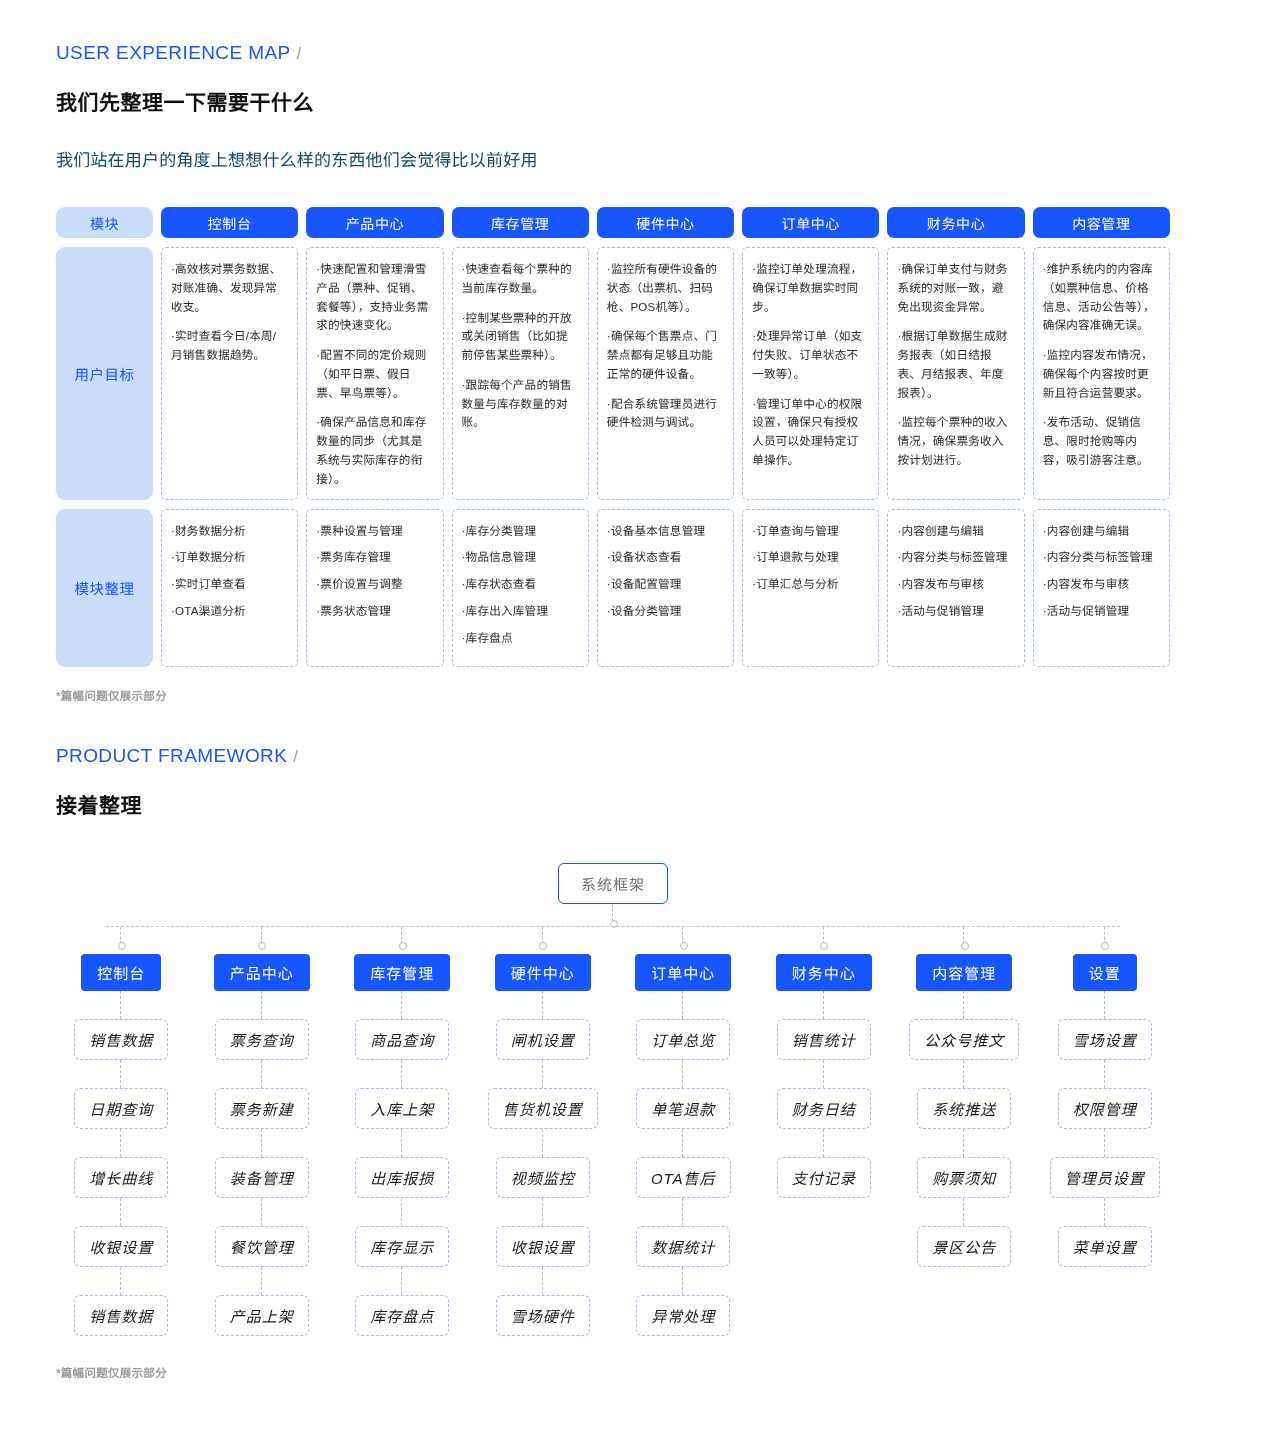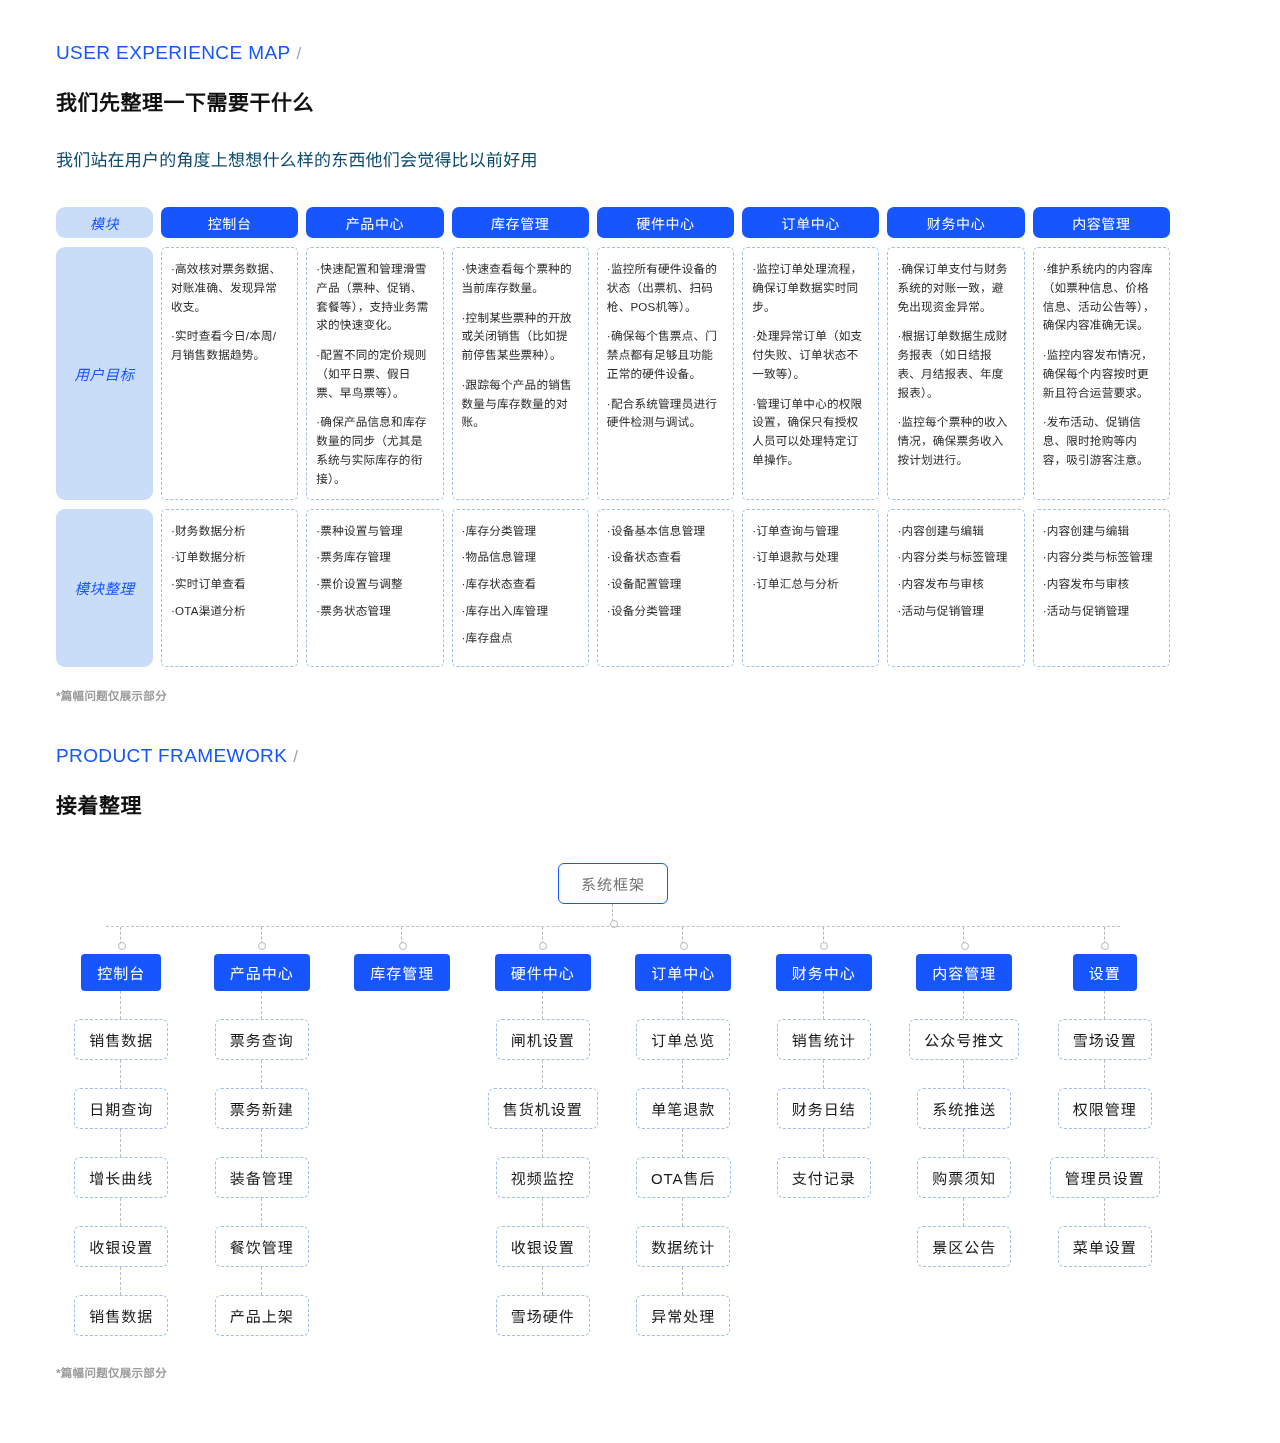--- a/index.html
+++ b/index.html
@@ -52,21 +52,20 @@
   .rowlabel{
     flex:0 0 97px;
     background:#c9dcf8;
     border-radius:9px;
     color:#1756ff;
     font-size:14.5px;
     display:flex;
     align-items:center;
     justify-content:center;
     letter-spacing:.5px;
-    font-style:italic;
   }
   .rowlabel.head{height:31px;flex:0 0 97px;font-size:14px;}
 
   .headcell{
     flex:1 1 0;
     background:#1756ff;
     color:#fff;
     height:31px;
     border-radius:7px;
     display:flex;
@@ -144,21 +143,21 @@
     background:#1756ff;
     color:#fff;
     font-size:15px;
     border-radius:4px;
     padding:8px 16px;
     letter-spacing:1px;
     white-space:nowrap;
     margin-top:5px;
   }
 
-  .leafcol{display:flex;flex-direction:column;align-items:center;width:100%;}
+  .leafcol{display:flex;flex-direction:column;align-items:center;width:100%;font-style:italic;}
   .link{
     width:1px;height:28px;
     border-left:1.3px dashed #bdbdbd;
   }
   .leaf{
     border:1.4px dashed #9fc0ea;
     border-radius:6px;
     color:#1b1b1b;
     font-size:15px;
     padding:9px 14px;
@@ -325,20 +324,32 @@
               <div class="leaf">装备管理</div>
               <div class="link"></div>
               <div class="leaf">餐饮管理</div>
               <div class="link"></div>
               <div class="leaf">产品上架</div>
             </div>
           </div>
           <div class="col">
             <div class="drop"></div>
             <div class="mod-node">库存管理</div>
+            <div class="leafcol">
+              <div class="link"></div>
+              <div class="leaf">商品查询</div>
+              <div class="link"></div>
+              <div class="leaf">入库上架</div>
+              <div class="link"></div>
+              <div class="leaf">出库报损</div>
+              <div class="link"></div>
+              <div class="leaf">库存显示</div>
+              <div class="link"></div>
+              <div class="leaf">库存盘点</div>
+            </div>
           </div>
           <div class="col">
             <div class="drop"></div>
             <div class="mod-node">硬件中心</div>
             <div class="leafcol">
               <div class="link"></div>
               <div class="leaf">闸机设置</div>
               <div class="link"></div>
               <div class="leaf">售货机设置</div>
               <div class="link"></div>

